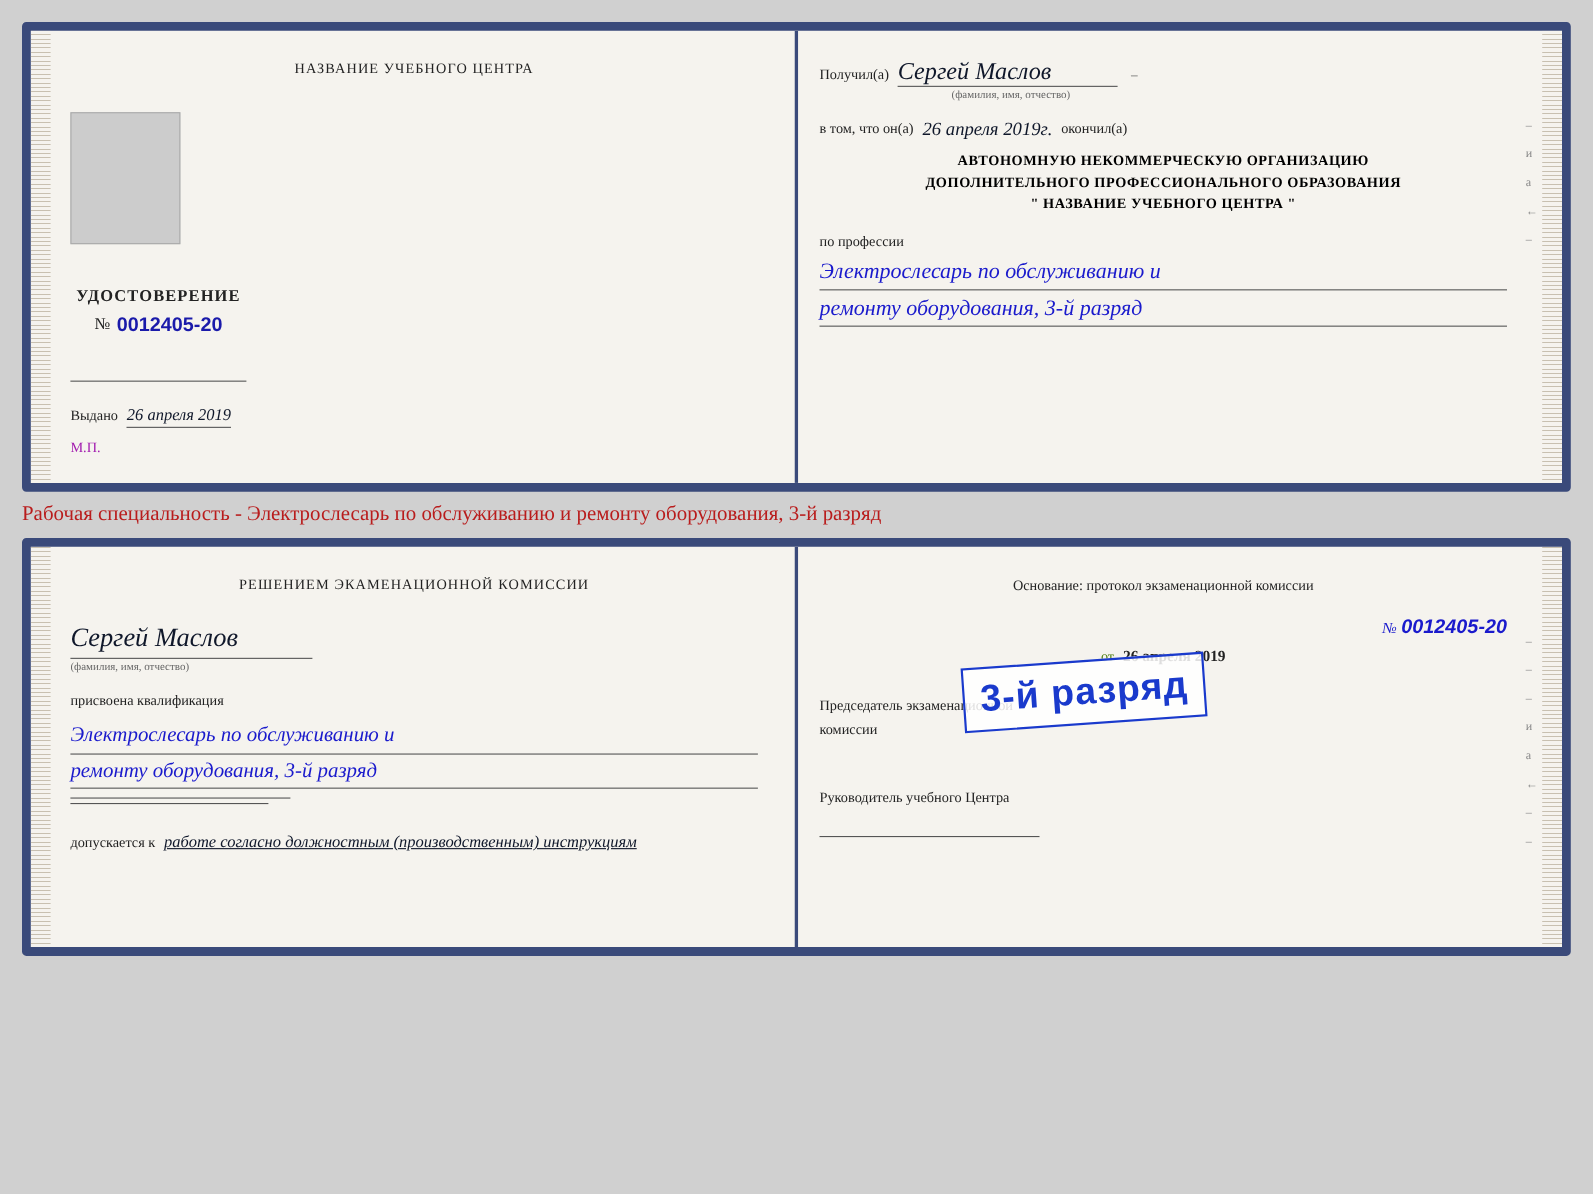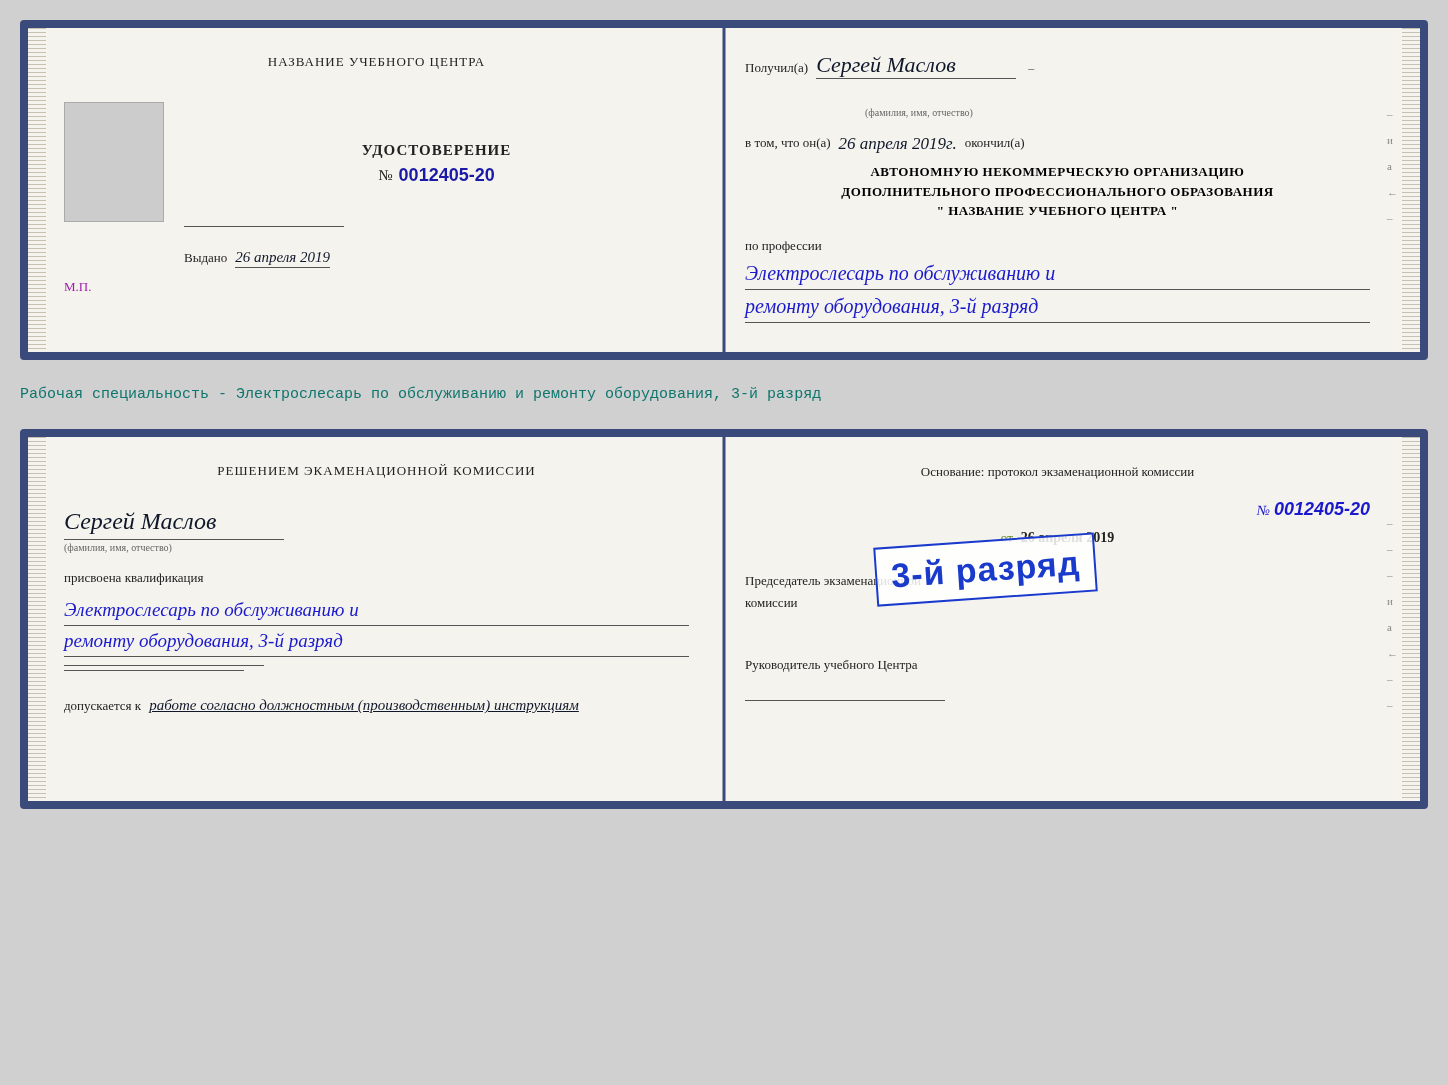--- a/index.html
+++ b/index.html
@@ -7,21 +7,21 @@
       background: #d0d0d0;
       font-family: 'Times New Roman', Times, serif;
       width: 1448px;
       min-height: 1085px;
       padding: 20px;
     }
 
     .page-wrapper {
       display: flex;
       flex-direction: column;
-      gap: 22px;
+      gap: 6px;
     }
 
     
     .doc-card {
       background: #f5f3ee;
       border: 8px solid #3a4a7a;
       border-radius: 4px;
       display: flex;
       position: relative;
       overflow: hidden;
@@ -162,24 +162,24 @@
       font-family: 'Brush Script MT', cursive;
       font-size: 20px;
       color: #1a1acc;
       font-style: italic;
       border-bottom: 1px solid #555;
       line-height: 1.6;
     }
 
     
     .between-label {
-      font-size: 15px;
-      color: #0f766e;
+      font-size: 19px;
+      color: #b91c1c;
       padding: 4px 0;
-      font-family: Liberation Mono, monospace;
+      font-family: Liberation Serif, serif;
     }
 
     .right-margin-letters {
       position: absolute;
       right: 22px;
       display: flex;
       flex-direction: column;
       gap: 14px;
       font-size: 11px;
       color: #888;
@@ -190,21 +190,21 @@
 <body>
 
 <div class="page-wrapper">
 
   <div class="doc-card" style="min-height:340px;">
     <div class="left-texture"></div>
 
     <div class="doc-half doc-half-left" style="padding-left:36px;">
       <div class="title-text" style="margin-bottom: 30px;">НАЗВАНИЕ УЧЕБНОГО ЦЕНТРА</div>
 
-      <div style="display:flex; align-items:flex-start; margin-top: 20px;">
+      <div style="display:flex; align-items:flex-start; margin-top: 20px; flex-direction: column;">
         <div class="photo-box"></div>
         <div style="flex:1;">
           <div class="udost-title">УДОСТОВЕРЕНИЕ</div>
           <div style="display:flex; align-items:center; justify-content:center; gap:6px; margin-top:6px;">
             <span style="font-size:15px; color:#222;">№</span>
             <span class="udost-number">0012405-20</span>
           </div>
 
           <div style="margin-top: 40px; border-bottom:1px solid #555; width:160px;"></div>
           <div style="margin-top: 20px;">
@@ -212,21 +212,21 @@
             <span class="vydano-line handwritten" style="font-size:15px; margin-left:4px;">26 апреля 2019</span>
           </div>
         </div>
       </div>
 
       <div class="mp-text" style="margin-top:10px;">М.П.</div>
     </div>
 
     <div class="doc-half" style="padding-right:50px;">
 
-      <div style="display:flex; align-items:baseline; gap:8px; margin-bottom:28px;">
+      <div style="display:flex; align-items:baseline; gap:8px; margin-bottom:2px;">
         <span class="body-text">Получил(а)</span>
         <span class="handwritten underline-field" style="font-size:22px;">Сергей Маслов</span>
         <span style="font-size:12px; color:#555; margin-left:4px;">–</span>
       </div>
       <div style="margin-left:120px; font-size:10px; color:#666; margin-bottom:14px;">(фамилия, имя, отчество)</div>
 
       <div style="display:flex; align-items:flex-end; gap:8px; margin-bottom:6px;">
         <span class="body-text">в том, что он(а)</span>
         <span class="handwritten" style="font-size:17px; ">26 апреля 2019г.</span>
         <span class="body-text">окончил(а)</span>

